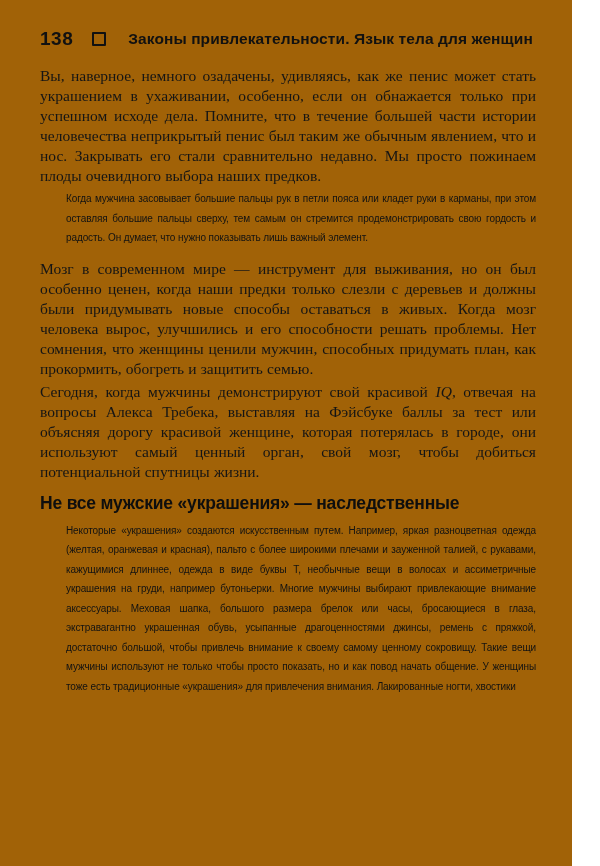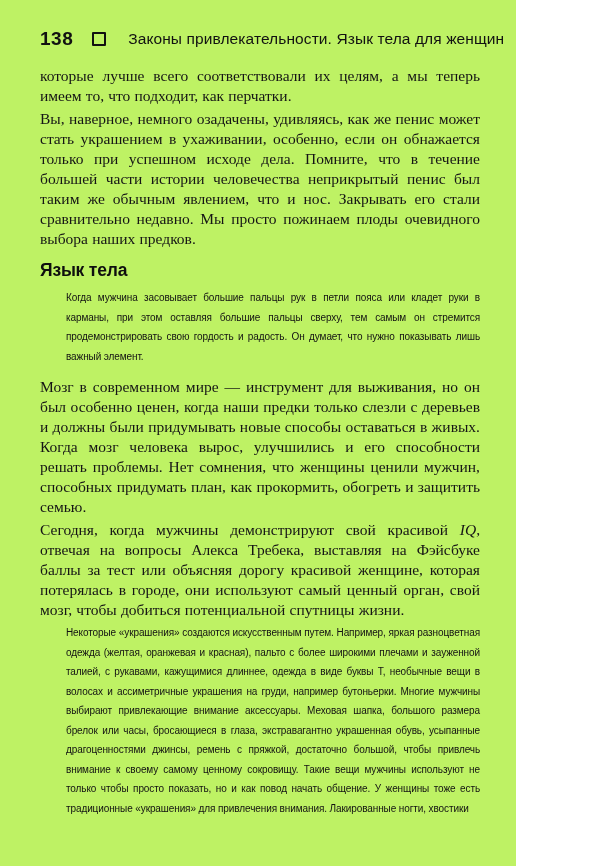--- a/index.html
+++ b/index.html
@@ -2,24 +2,24 @@
 <html lang="ru"><head>
 <meta charset="utf-8">
 <style>
   html, body {
     margin: 0;
     padding: 0;
     background: #ffffff;
   }
   .page {
     position: relative;
-    width: 516px;
+    width: 572px;
     height: 866px;
     box-sizing: border-box;
-    background: #bef264;
+    background: #a16207;
     color: #151515;
     padding: 28px 36px 0 40px;
     overflow: hidden;
   }
   
   .runhead {
     display: flex;
     align-items: center;
     margin: 0 0 16px 0;
     height: 22px;
@@ -39,20 +39,21 @@
     border-radius: 1px;
     margin: 0 22px 0 19px;
     flex: 0 0 auto;
   }
   .runtitle {
     font-family: "Liberation Sans", sans-serif;
     font-size: 15.5px;
     color: #111;
     letter-spacing: 0.1px;
     white-space: nowrap;
+    font-weight: bold;
   }
   
   .body-par {
     font-family: "Liberation Serif", serif;
     font-size: 15.5px;
     line-height: 20px;
     text-align: justify;
     margin: 0 0 3px 0;
     hyphens: auto;
     -webkit-hyphens: auto;
@@ -86,22 +87,21 @@
 
 <div class="page">
 
   <header class="runhead">
     <span class="pagenum">138</span>
     <span class="sq-icon"></span>
     <span class="runtitle">Законы привлекательности. Язык тела для женщин</span>
   </header>
 
   <main id="content">
-      <p class="body-par"><span>которые лучше всего соответствовали их целям, а мы теперь имеем то, что подходит, как перчатки.</span></p>
       <p class="body-par"><span>Вы, наверное, немного озадачены, удивляясь, как же пенис может стать украшением в ухаживании, особенно, если он обнажается только при успешном исходе дела. Помните, что в течение большей части истории человечества неприкрытый пенис был таким же обычным явлением, что и нос. Закрывать его стали сравнительно недавно. Мы просто пожинаем плоды очевидного выбора наших предков.</span></p>
-      <h2 class="heading">Язык тела</h2>
       <p class="inset-par"><span>Когда мужчина засовывает большие пальцы рук в петли пояса или кладет руки в карманы, при этом оставляя большие пальцы сверху, тем самым он стремится продемонстрировать свою гордость и радость. Он думает, что нужно показывать лишь важный элемент.</span></p>
       <p class="body-par"><span class="seg-bold">Мозг</span><span> в современном мире — инструмент для выживания, но он был особенно ценен, когда наши предки только слезли с деревьев и должны были придумывать новые способы оставаться в живых. Когда мозг человека вырос, улучшились и его способности решать проблемы. Нет сомнения, что женщины ценили мужчин, способных придумать план, как прокормить, обогреть и защитить семью.</span></p>
       <p class="body-par"><span>Сегодня, когда мужчины демонстрируют свой красивой </span><span class="seg-italic">IQ</span><span>, отвечая на вопросы Алекса Требека, выставляя на Фэйсбуке баллы за тест или объясняя дорогу красивой женщине, которая потерялась в городе, они используют самый ценный орган, свой мозг, чтобы добиться потенциальной спутницы жизни.</span></p>
+      <h2 class="heading">Не все мужские «украшения» — наследственные</h2>
       <p class="inset-par"><span>Некоторые «украшения» создаются искусственным путем. Например, яркая разноцветная одежда (желтая, оранжевая и красная), пальто с более широкими плечами и зауженной талией, с рукавами, кажущимися длиннее, одежда в виде буквы Т, необычные вещи в волосах и ассиметричные украшения на груди, например бутоньерки. Многие мужчины выбирают привлекающие внимание аксессуары. Меховая шапка, большого размера брелок или часы, бросающиеся в глаза, экстравагантно украшенная обувь, усыпанные драгоценностями джинсы, ремень с пряжкой, достаточно большой, чтобы привлечь внимание к своему самому ценному сокровищу. Такие вещи мужчины используют не только чтобы просто показать, но и как повод начать общение. У женщины тоже есть традиционные «украшения» для привлечения внимания. Лакированные ногти, хвостики</span></p>
     </main>
 
 </div>
 
 </body></html>

